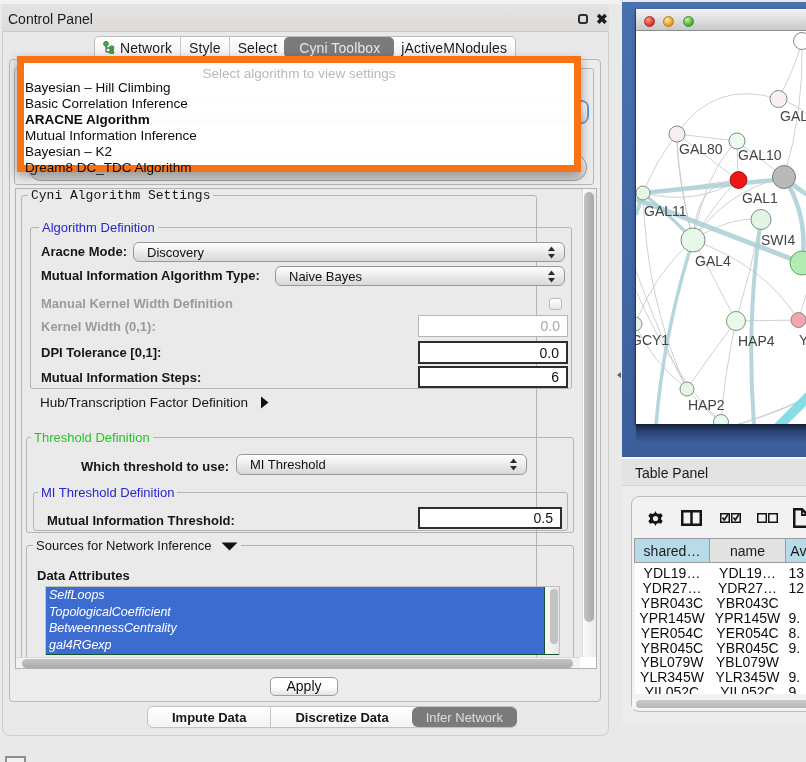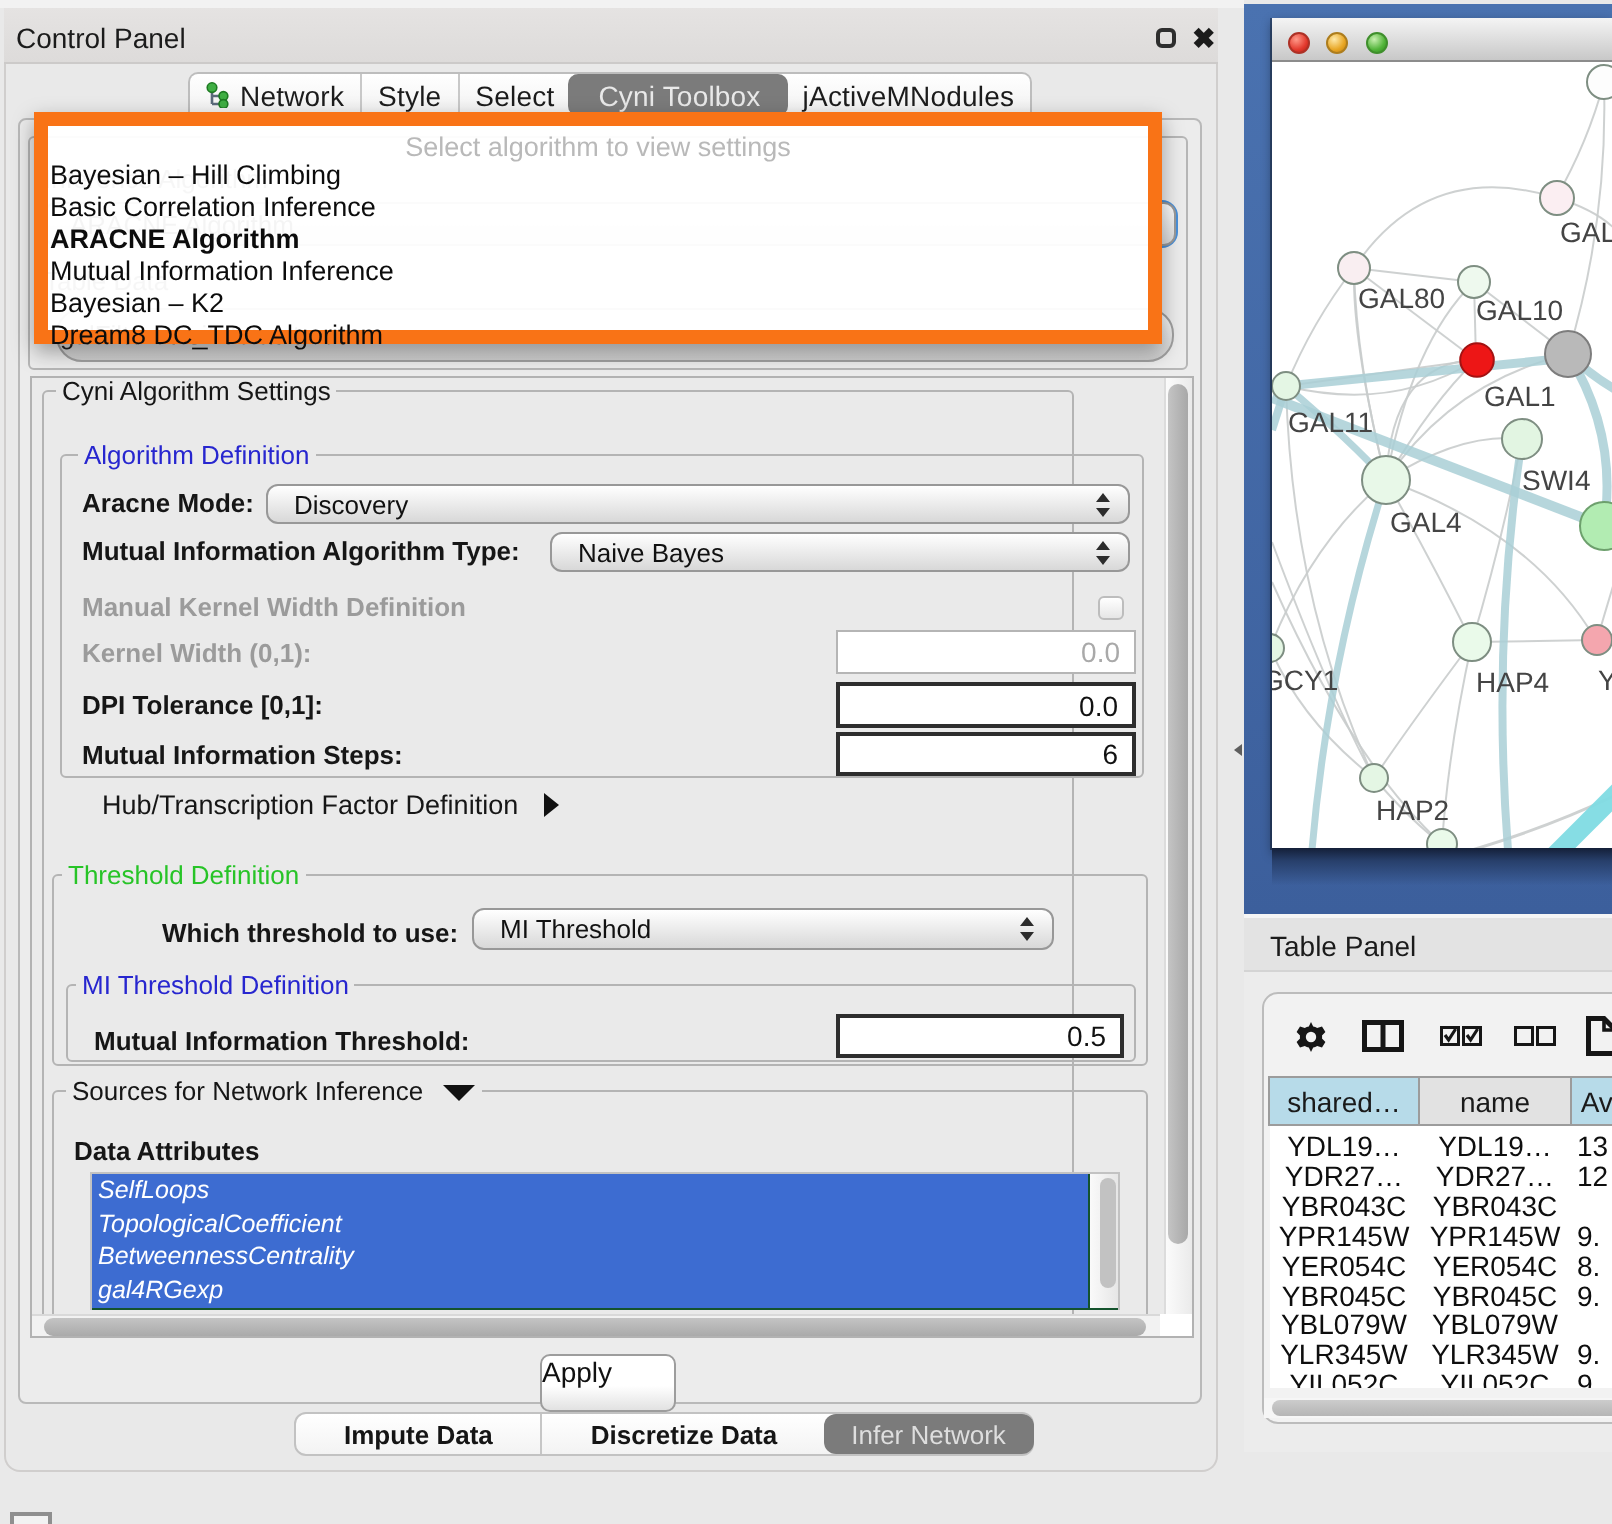--- a/index.html
+++ b/index.html
@@ -58,21 +58,21 @@
 .attr-item { width:calc(100% - 15px); height:16.7px; background:#3d6cd1; color:#ffffff; font-size:12.5px; padding-left:3px; line-height:16.7px; white-space:nowrap; }
 #attr-scroll { position:absolute; width:8px; border-radius:5px; background:#c2c2c2; }
 
 
 .sb-track-v { position:absolute; background:linear-gradient(90deg,#fbfbfb,#e9e9e9); border-left:1px solid #dcdcdc; }
 .sb-thumb-v { position:absolute; border-radius:6px; background:linear-gradient(90deg,#c4c4c4,#a8a8a8); }
 .sb-track-h { position:absolute; background:#f2f2f2; border-top:1px solid #d9d9d9; }
 .sb-thumb-h { position:absolute; border-radius:6px; background:linear-gradient(#c4c4c4,#aaaaaa); }
 
 
-#apply-btn { left:270px; top:677px; width:68px; height:29px; border:1px solid #9d9d9d; border-radius:5px; background:linear-gradient(#ffffff 55%,#e2e2e2); text-align:left; font-size:14px; padding-top:0; color:#111; }
+#apply-btn { left:270px; top:677px; width:68px; height:19px; border:1px solid #9d9d9d; border-radius:5px; background:linear-gradient(#ffffff 55%,#e2e2e2); text-align:center; font-size:14px; padding-top:0; color:#111; }
 #bottom-tabs { left:147px; top:706px; height:22px; display:flex; background:linear-gradient(#ffffff,#f3f3f3); border:1px solid #c2c2c2; border-radius:6px; }
 .b-tab { display:flex; align-items:center; padding:0 24px; font-weight:bold; font-size:13px; color:#151515; border-left:1px solid #c6c6c6; white-space:nowrap; }
 .b-tab:first-child { border-left:none; }
 .b-tab.selected { background:#7b7b7b; color:#dedede; font-weight:normal; border-radius:6px; border-left:none; margin:0 -1px; padding:0 14px; }
 
 
 #algo-popup { left:17px; top:56px; width:564px; height:116px; background:rgba(255,255,255,0.955); border:7px solid #f97316; box-shadow:0 4px 10px rgba(0,0,0,0.35); }
 #popup-placeholder { text-align:center; color:#b9b9b9; font-size:13.5px; height:17px; padding-top:3px; }
 .popup-item { height:16.1px; line-height:16.1px; padding-left:1px; font-size:13.5px; color:#0c0c0c; white-space:nowrap; }
 .popup-item.selected { font-weight:bold; }
@@ -153,21 +153,21 @@
 <div id="combo-algo-cap" class="abs"></div>
 <div id="combo-algo" class="abs">
   <span class="val">ARACNE Algorithm</span>
 </div>
 <div class="abs ghost-label" style="left:22px;top:133px;">Table Data</div>
 <div id="combo-table" class="abs">
   <span class="val">galFiltered.sif default node</span>
 </div>
 
 <div id="settings-viewport" class="abs">
-  <div class="groupbox" style="left:5px;top:6px;width:516px;height:470px;">
+  <div class="groupbox" style="left:5px;top:6px;width:516px;height:470px;font-family:Liberation Mono, monospace;">
     <span class="group-title t-black" style="left:6px;">Cyni Algorithm Settings</span>
   </div>
 
   <div class="groupbox" style="left:14px;top:38px;width:542px;height:162px;">
     <span class="group-title t-blue" style="left:8px;">Algorithm Definition</span>
   </div>
   <div class="frm-label" style="left:25px;top:55px;">Aracne Mode:</div>
   <div class="aqua-combo" style="left:117px;top:53px;width:432px;height:20px;">
     <span class="val">Discovery</span>
     <svg class="arrows" viewBox="0 0 9 13">
@@ -183,21 +183,21 @@
   </div>
   <div class="frm-label disabled" style="left:25px;top:107px;">Manual Kernel Width Definition</div>
   <div class="chk" style="left:533px;top:108.5px;width:13px;height:12px;"></div>
   <div class="frm-label disabled" style="left:25px;top:130px;">Kernel Width (0,1):</div>
   <div class="txt-field disabled" style="left:402px;top:126px;width:150px;height:22px;">0.0</div>
   <div class="frm-label" style="left:25px;top:156px;">DPI Tolerance [0,1]:</div>
   <div class="txt-field" style="left:402px;top:152px;width:150px;height:23px;">0.0</div>
   <div class="frm-label" style="left:25px;top:181px;">Mutual Information Steps:</div>
   <div class="txt-field" style="left:402px;top:177px;width:150px;height:22px;">6</div>
 
-  <div style="position:absolute;left:35px;top:206px;font-size:13.5px;color:#161616;">
+  <div style="position:absolute;left:24px;top:206px;font-size:13.5px;color:#161616;">
     <span>Hub/Transcription Factor Definition</span>
     <svg style="margin-left:8px;vertical-align:-2px;" width="9" height="13" viewBox="0 0 9 13">
         <path d="M1,0.5 L8.5,6.5 L1,12.5 Z" fill="#111"></path>
       </svg>
   </div>
 
   <div class="groupbox" style="left:10px;top:248px;width:548px;height:96px;">
     <span class="group-title t-green" style="left:4px;">Threshold Definition</span>
   </div>
   <div class="frm-label" style="left:65px;top:270px;">Which threshold to use:</div>

